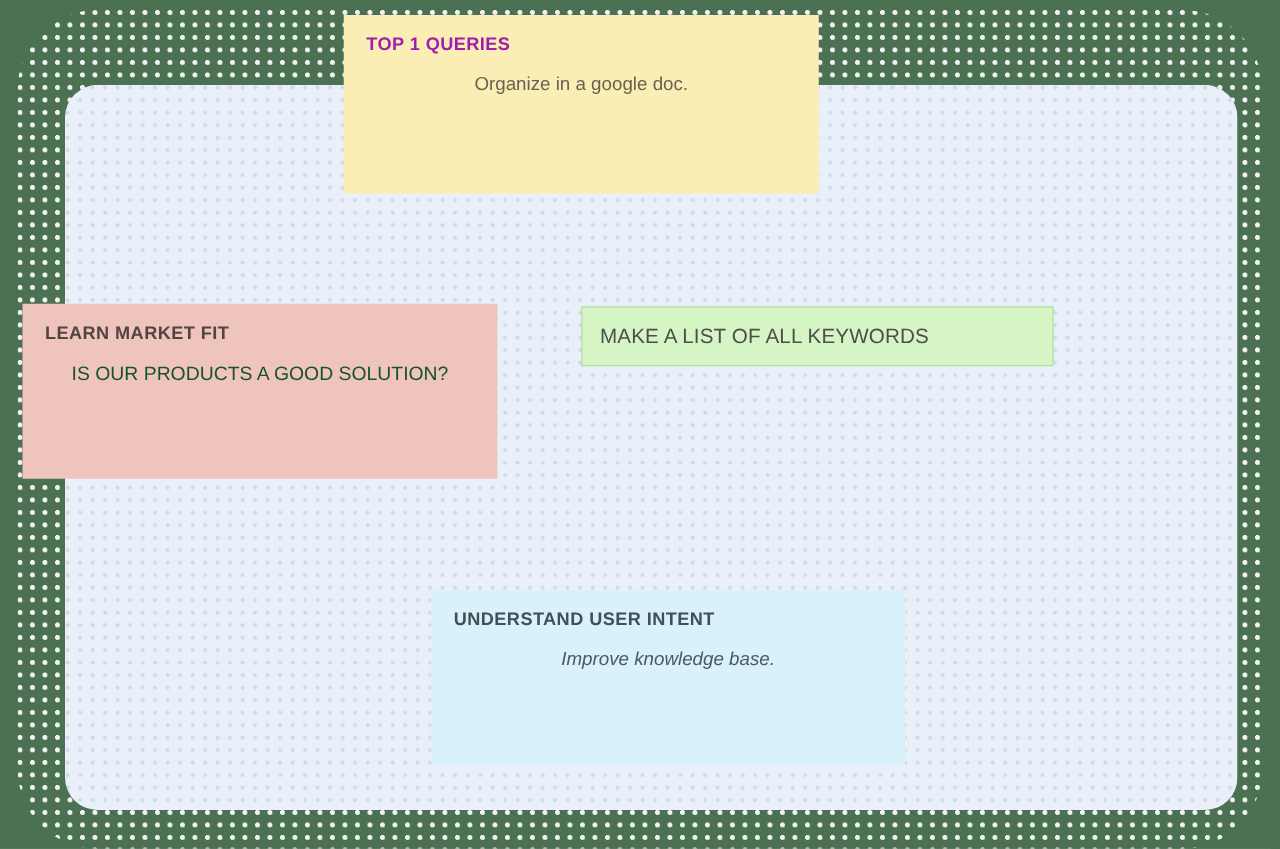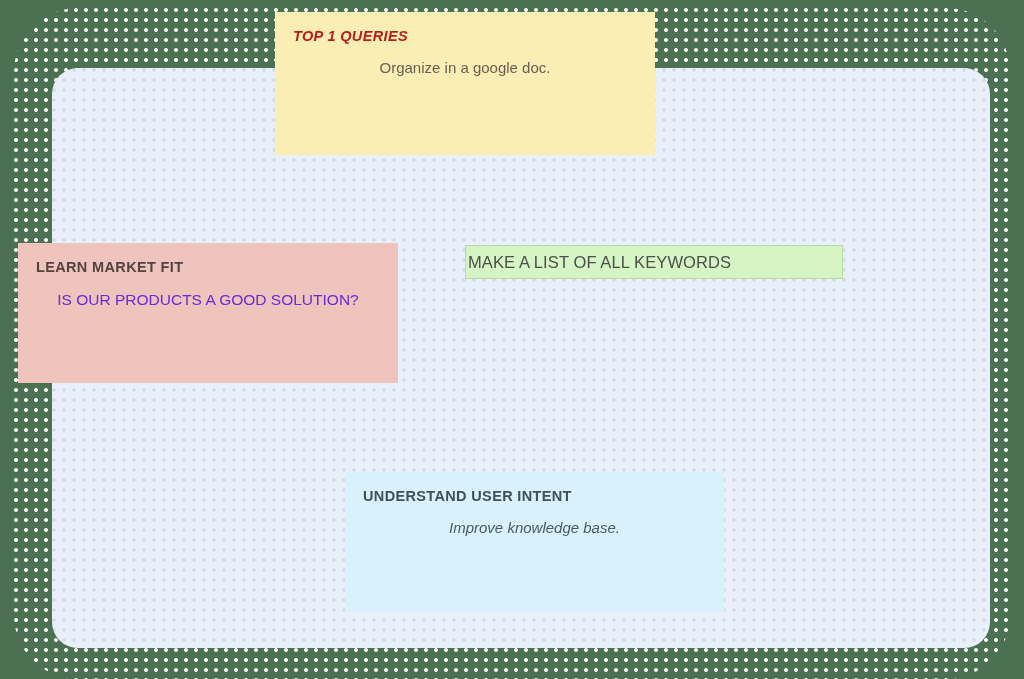--- a/index.html
+++ b/index.html
@@ -77,42 +77,42 @@
 
   
   #card-top-queries {
     left: 275px;
     top: 12px;
     width: 380px;
     height: 143px;
     background: #faeeb4;
     color: #5e5646;
   }
-  #card-top-queries .card-title { color: #b91c1c; font-style: italic; }
+  #card-top-queries .card-title { color: #a21caf; }
   #card-top-queries .card-line  { color: #6a6152; }
 
   
   #card-learn-market-fit {
     left: 18px;
     top: 243px;
     width: 380px;
     height: 140px;
     background: #efc4bd;
     color: #5b4a47;
   }
   #card-learn-market-fit .card-title { color: #544440; }
-  #card-learn-market-fit .card-line  { color: #6d28d9; font-size: 15.5px; }
+  #card-learn-market-fit .card-line  { color: #14532d; font-size: 15.5px; }
 
   
   #card-make-list {
     left: 465px;
     top: 245px;
     width: 378px;
-    height: 34px;
-    padding: 0 2px;
+    height: 48px;
+    padding: 0 14px;
     display: flex;
     align-items: center;
     background: #d5f5c4;
     border: 1px solid #b6dba2;
   }
   #card-make-list .card-line {
     color: #4e4e4a;
     font-size: 16.5px;
     margin: 0;
     letter-spacing: 0.1px;

